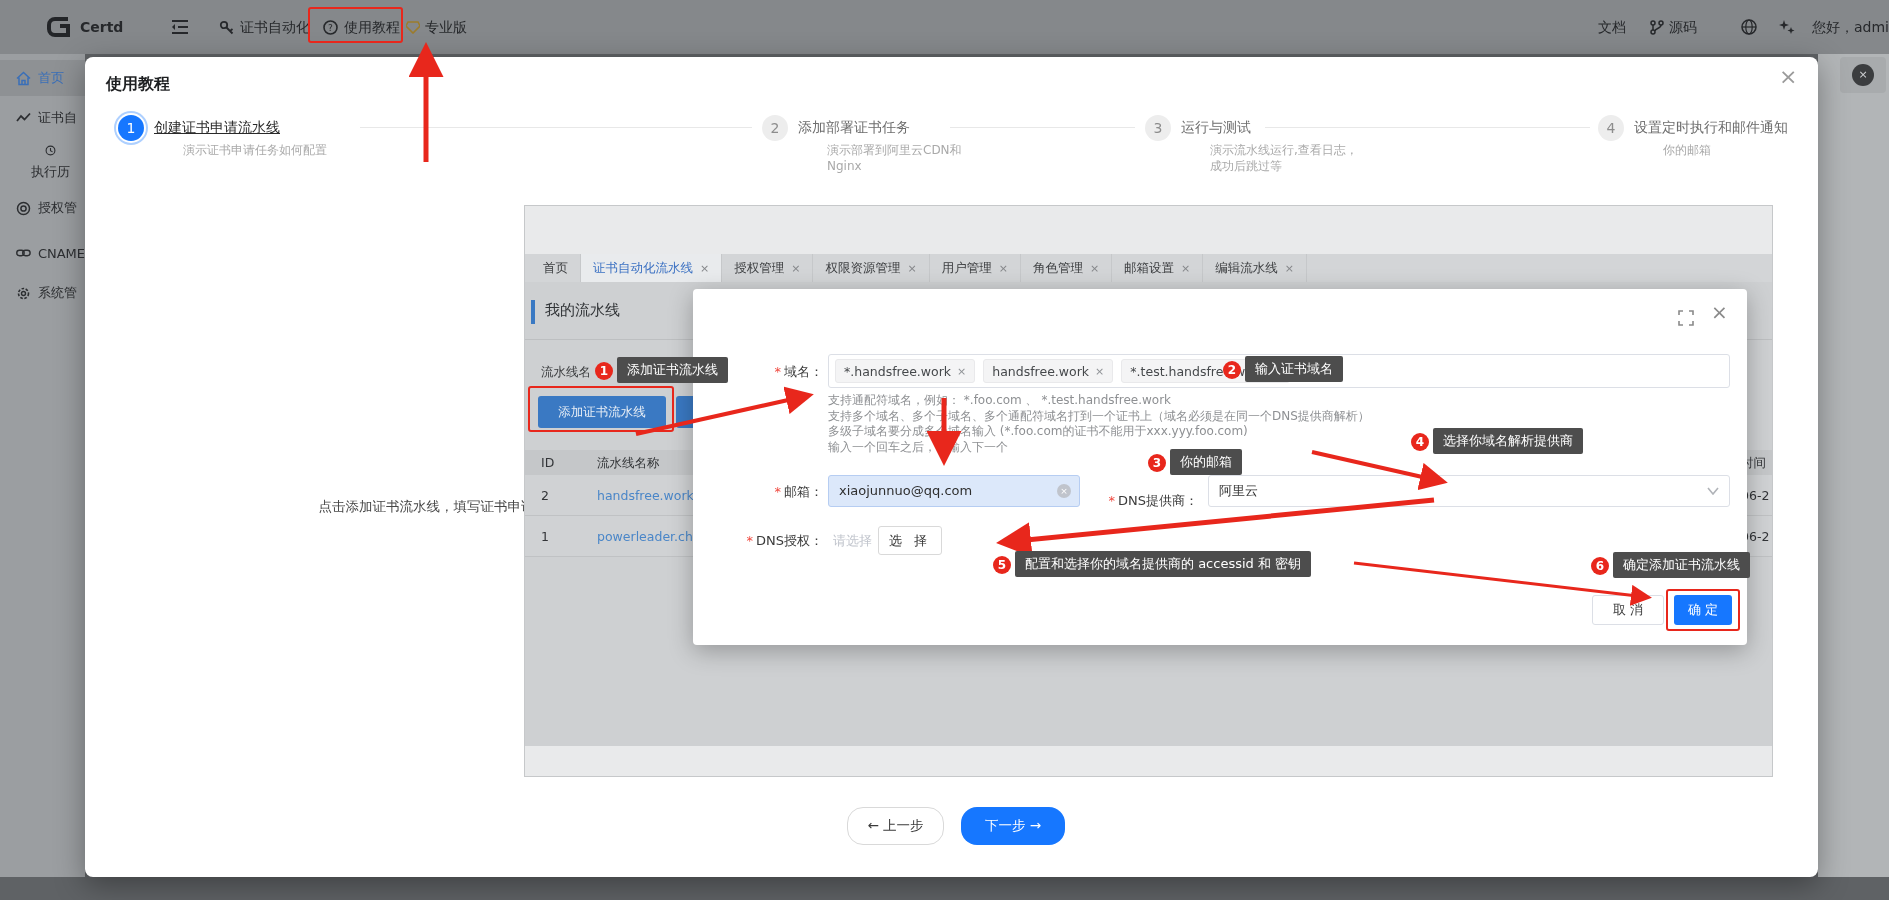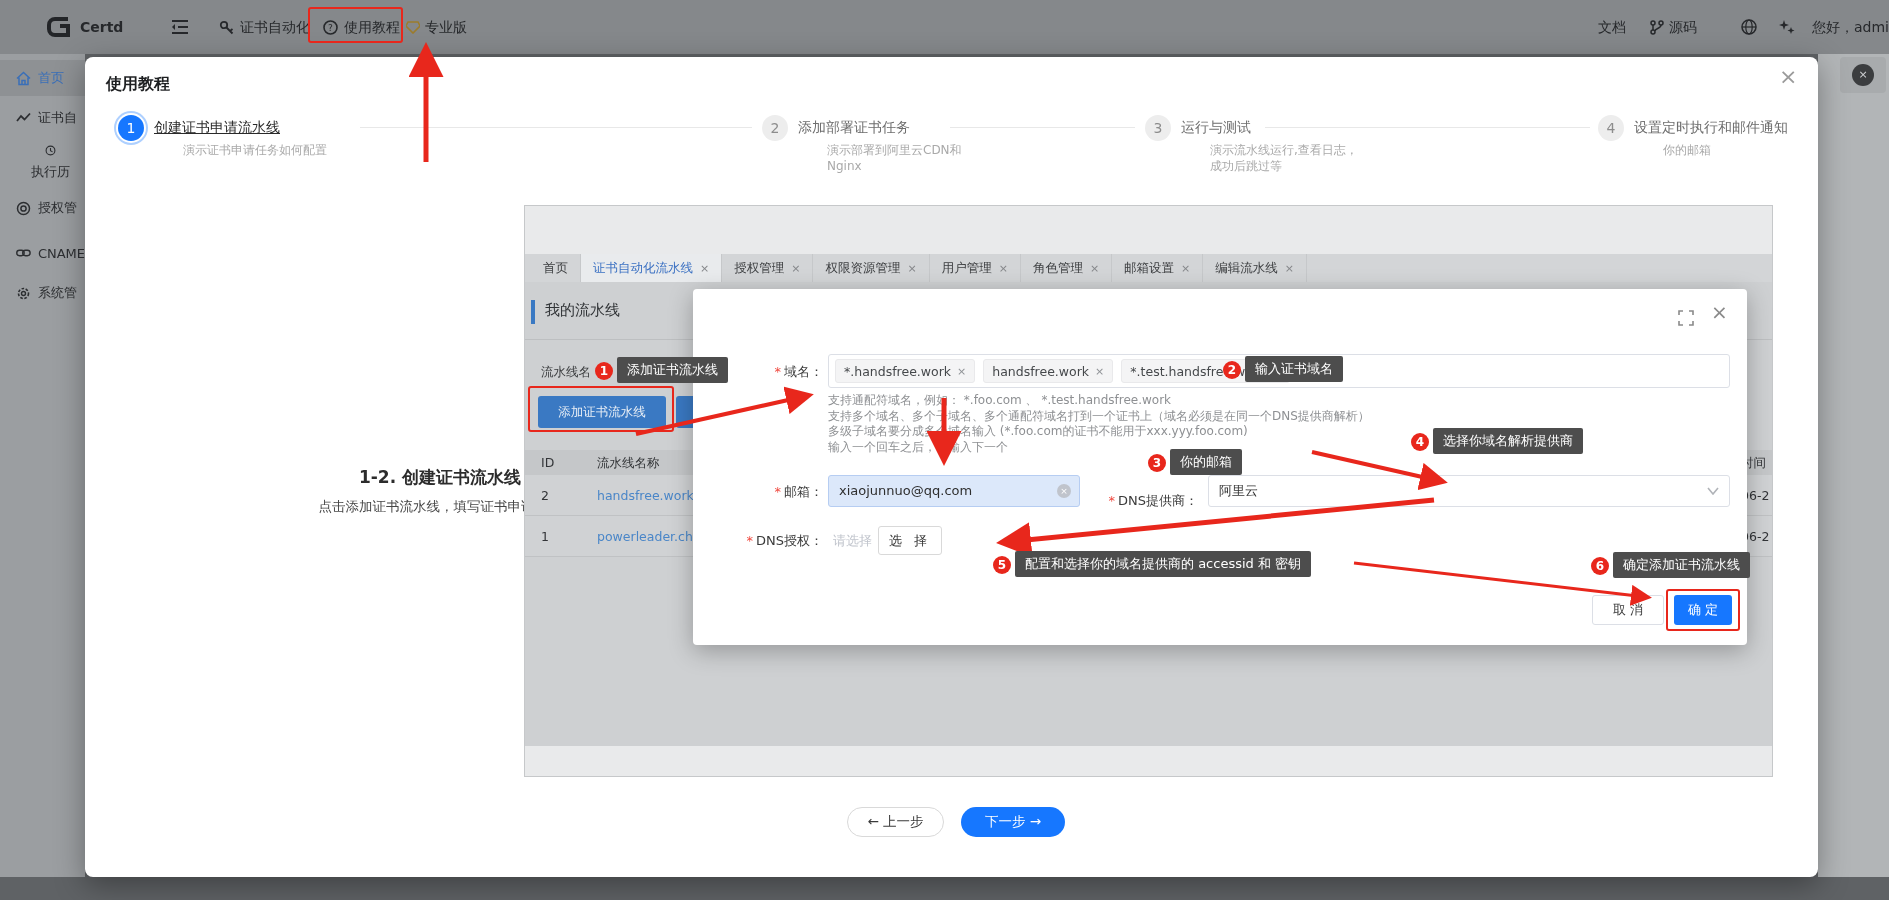--- a/index.html
+++ b/index.html
@@ -28,21 +28,21 @@
   .step-circle.wait { background:#ededed; color:#8c8c8c; }
   .step-title { position:absolute; font-size:14px; white-space:nowrap; }
   .step-title.active { color:#2a2a2a;text-decoration:underline; }
   .step-title.wait { color:#6e6e6e; }
   .step-desc { position:absolute; font-size:12px; color:#a9a9a9; line-height:16px;margin-left:29px; }
   .connector { position:absolute; height:1px; background:#e8e8e8; top:70px; }
 
   .note-title { position:absolute; left:120px; top:409px; width:470px; text-align:center; font-size:17px; font-weight:bold; color:#2c2c2c; }
   .note-desc  { position:absolute; left:120px; top:441px; width:470px; text-align:center; font-size:13.5px; color:#474747; }
 
-  .foot-btn { position:absolute; height:30px; border-radius:16px; font-size:13.5px; display:flex; align-items:center; justify-content:center; cursor:pointer; }
+  .foot-btn { position:absolute; height:38px; border-radius:16px; font-size:13.5px; display:flex; align-items:center; justify-content:center; cursor:pointer; }
   .foot-prev { left:762px; top:750px; width:97px; background:#fff; border:1px solid #d9d9d9; color:#3a3a3a; }
   .foot-next { left:876px; top:750px; width:104px; background:#1677ff; color:#fff; }
 
   
   .demo { left:524px; top:205px; width:1249px; height:572px; background:#ced0d2; border:1px solid #c6c8ca; z-index:4; overflow:hidden; }
   .demo-top { position:absolute; left:0; top:0; width:1249px; height:48px; background:#e9eaeb; }
   .demo-bottom { position:absolute; left:0; top:540px; width:1249px; height:32px; background:#e9eaeb; }
   .tabbar { position:absolute; left:0; top:48px; width:1249px; height:28px; background:#d3d5d7; display:flex; padding-left:6px; }
   .tab { height:28px; line-height:28px; padding:0 12px; font-size:12.5px; color:#3c3e40; border-right:1px solid #c6c8ca; white-space:nowrap; cursor:pointer; }
   .tab.active { background:#e9ebed; color:#3a70c2; }
@@ -192,21 +192,20 @@
 
   <div class="step-circle wait" style="left:1060px;top:58px;">3</div>
   <div class="step-title wait" style="left:1096px;top:62px;">运行与测试</div>
   <div class="step-desc" style="left:1096px;top:85px;width:150px;">演示流水线运行,查看日志，成功后跳过等</div>
   <div class="connector" style="left:1180px;width:325px;"></div>
 
   <div class="step-circle wait" style="left:1513px;top:58px;">4</div>
   <div class="step-title wait" style="left:1549px;top:62px;">设置定时执行和邮件通知</div>
   <div class="step-desc" style="left:1549px;top:85px;width:162px;">你的邮箱</div>
 
-  <div class="note-title">1-2. 创建证书流水线</div>
   <div class="note-desc">点击添加证书流水线，填写证书申请信息</div>
 
   <div class="foot-btn foot-prev">← 上一步</div>
   <div class="foot-btn foot-next">下一步 →</div>
 </div>
 
 <div class="abs demo">
   <div class="demo-top"></div>
   <div class="tabbar">
     <div class="tab"><span>首页</span></div>

